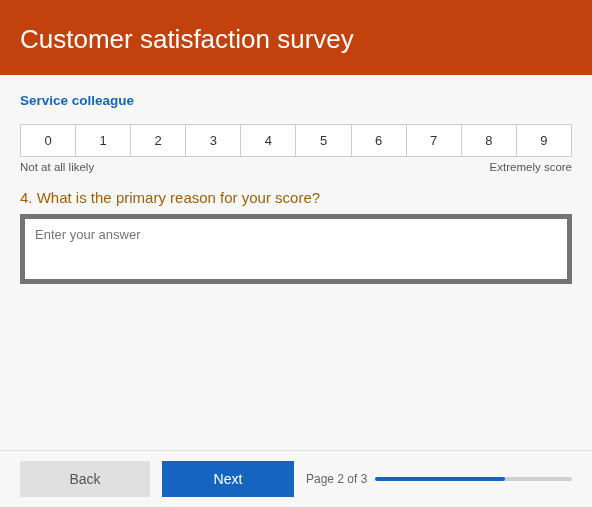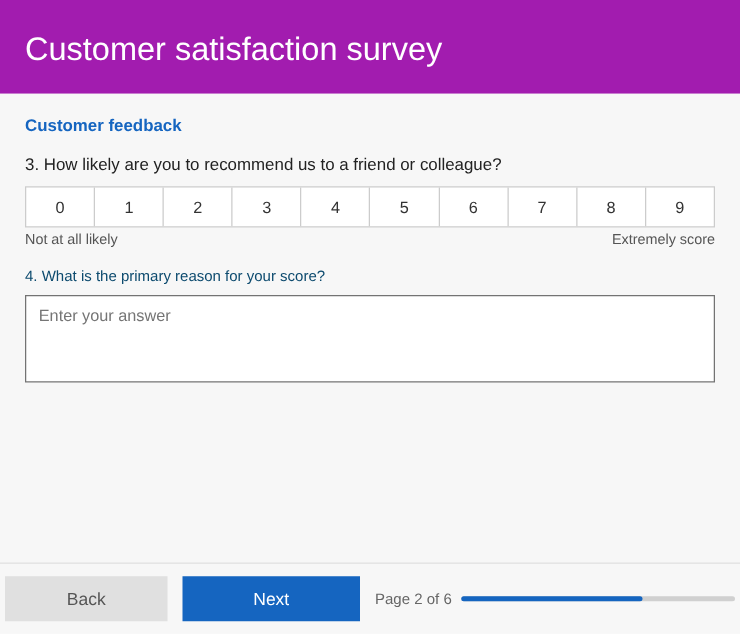--- a/index.html
+++ b/index.html
@@ -11,21 +11,21 @@
       overflow: hidden;
     }
     .survey-container {
       width: 592px;
       height: 507px;
       background: #fff;
       display: flex;
       flex-direction: column;
     }
     .header {
-      background: #a21caf;
+      background: #c2410c;
       padding: 24px 20px 20px 20px;
       color: white;
     }
     .header-title {
       font-size: 26px;
       font-weight: 300;
       color: white;
     }
     .content {
       flex: 1;
@@ -69,60 +69,60 @@
     }
     .scale-labels {
       display: flex;
       justify-content: space-between;
       font-size: 11.5px;
       color: #555;
       margin-bottom: 16px;
       gap: 25px;
     }
     .question-2 {
-      font-size: 12px;
-      color: #0c4a6e;
+      font-size: 15px;
+      color: #a16207;
       margin-bottom: 8px;
     }
     .answer-textarea {
       width: 100%;
       height: 70px;
-      border: 1px solid #737373;
+      border: 5px solid #737373;
       padding: 8px 10px;
       font-size: 13px;
       color: #999;
       font-family: inherit;
       resize: none;
       background: #fff;
       outline: none;
     }
     .footer {
       display: flex;
       align-items: center;
-      padding: 10px 4px;
+      padding: 10px 20px;
       background: #f7f7f7;
       border-top: 1px solid #e0e0e0;
       gap: 12px;
     }
     .btn-back {
       background: #e0e0e0;
       color: #555;
       border: none;
       padding: 10px 0;
       width: 130px;
       font-size: 14px;
       cursor: pointer;
       font-family: inherit;
     }
     .btn-next {
       background: #1565c0;
       color: white;
       border: none;
       padding: 10px 0;
-      width: 142px;
+      width: 132px;
       font-size: 14px;
       cursor: pointer;
       font-family: inherit;
     }
     .page-indicator {
       display: flex;
       align-items: center;
       gap: 8px;
       flex: 1;
     }
@@ -148,26 +148,22 @@
 <body>
 
 <div class="survey-container">
 
   <div class="header">
     <h1 class="header-title">Customer satisfaction survey</h1>
   </div>
 
   <div class="content">
 
-    <div class="section-label">Customer feedback</div>
-
-    <div class="question">
-      <span>3.</span>
-      <span>How likely are you to recommend us to a friend or colleague?</span>
-    </div>
+    <div class="section-label">Service colleague</div>
+
 
     <div class="scale-container">
       <div class="scale-row">
         <div class="scale-cell">0</div>
         <div class="scale-cell">1</div>
         <div class="scale-cell">2</div>
         <div class="scale-cell">3</div>
         <div class="scale-cell">4</div>
         <div class="scale-cell">5</div>
         <div class="scale-cell">6</div>
@@ -188,20 +184,20 @@
     </div>
 
     <textarea class="answer-textarea" placeholder="Enter your answer" style=""></textarea>
 
   </div>
 
   <div class="footer">
     <button class="btn-back">Back</button>
     <button class="btn-next">Next</button>
     <div class="page-indicator">
-      <span class="page-text">Page 2 of 6</span>
+      <span class="page-text">Page 2 of 3</span>
       <div class="progress-bar-bg">
         <div class="progress-bar-fill" style="width: 66%;"></div>
       </div>
     </div>
   </div>
 
 </div>
 
 </body></html>

